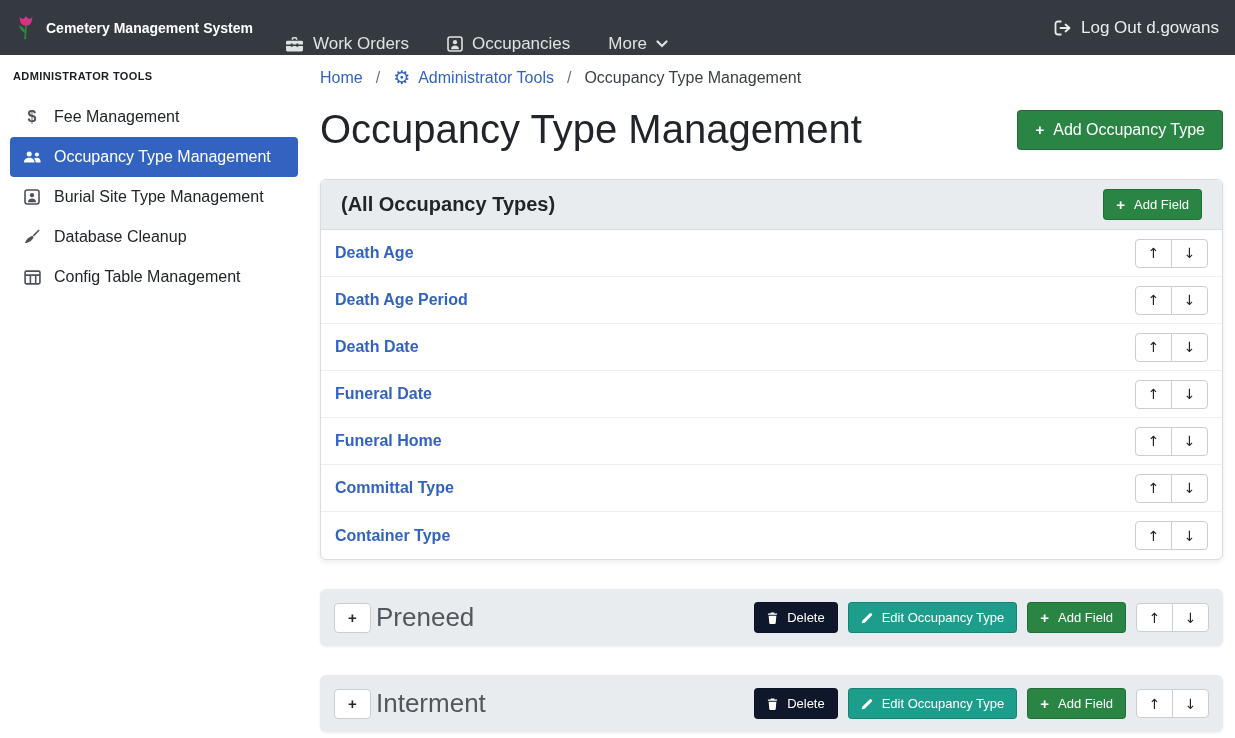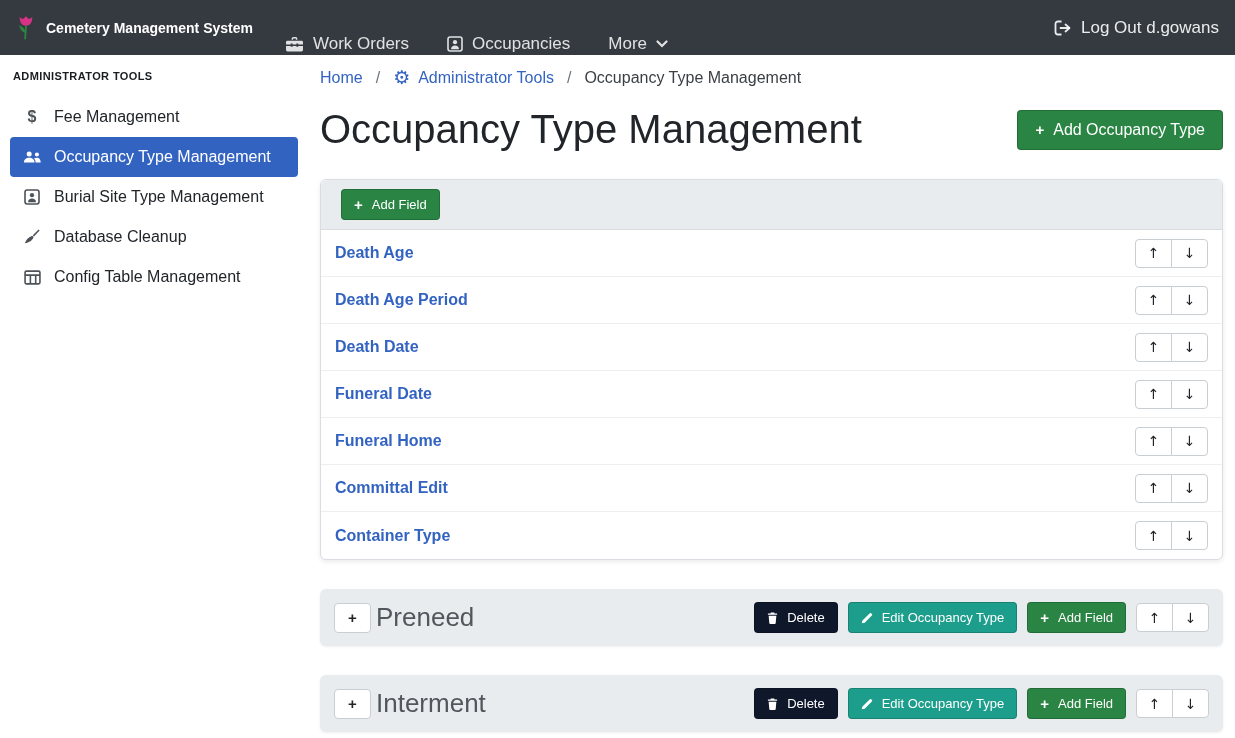--- a/index.html
+++ b/index.html
@@ -197,20 +197,21 @@
     <div class="title-row">
       <h1 class="page-title">Occupancy Type Management</h1>
       <button class="btn btn-green btn-lg">
         <span class="plus-glyph">+</span>
         <span>Add Occupancy Type</span>
       </button>
     </div>
 
     <section class="card">
       <div class="card-header">
+        <span>(All Occupancy Types)</span>
         <button class="btn btn-green btn-sm">
           <span class="plus-glyph">+</span>
           <span>Add Field</span>
         </button>
       </div>
 
       <div class="field-row">
         <a class="field-link">Death Age</a>
         <div class="arrow-group">
           <button class="arrow-btn">
@@ -259,21 +260,21 @@
         <div class="arrow-group">
           <button class="arrow-btn">
               <span>↑</span>
             </button>
           <button class="arrow-btn">
               <span>↓</span>
             </button>
         </div>
       </div>
       <div class="field-row">
-        <a class="field-link">Committal Edit</a>
+        <a class="field-link">Committal Type</a>
         <div class="arrow-group">
           <button class="arrow-btn">
               <span>↑</span>
             </button>
           <button class="arrow-btn">
               <span>↓</span>
             </button>
         </div>
       </div>
       <div class="field-row">

